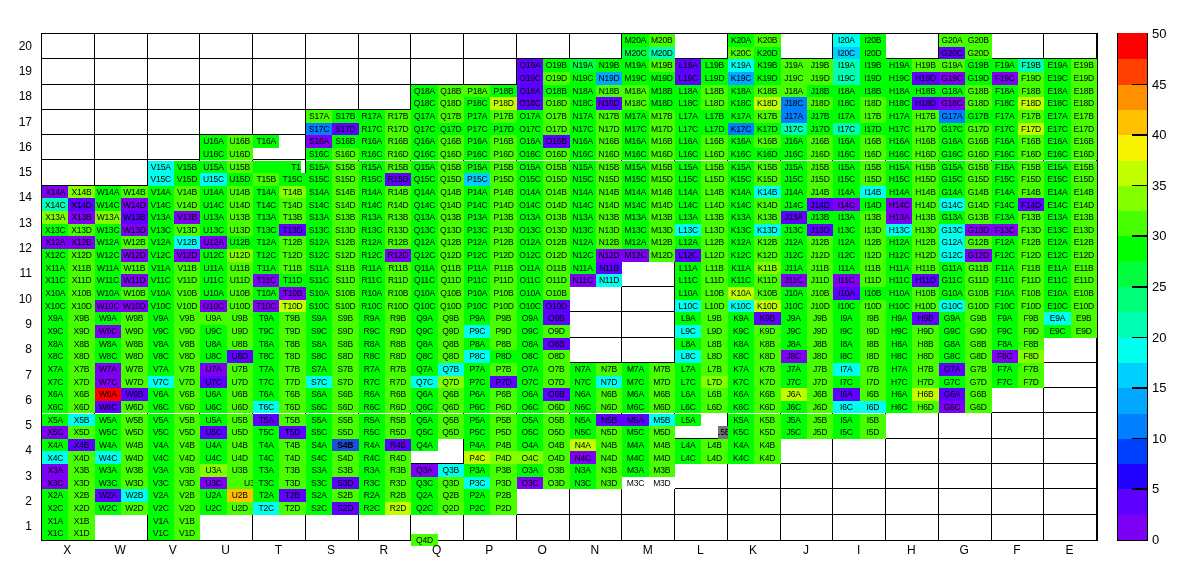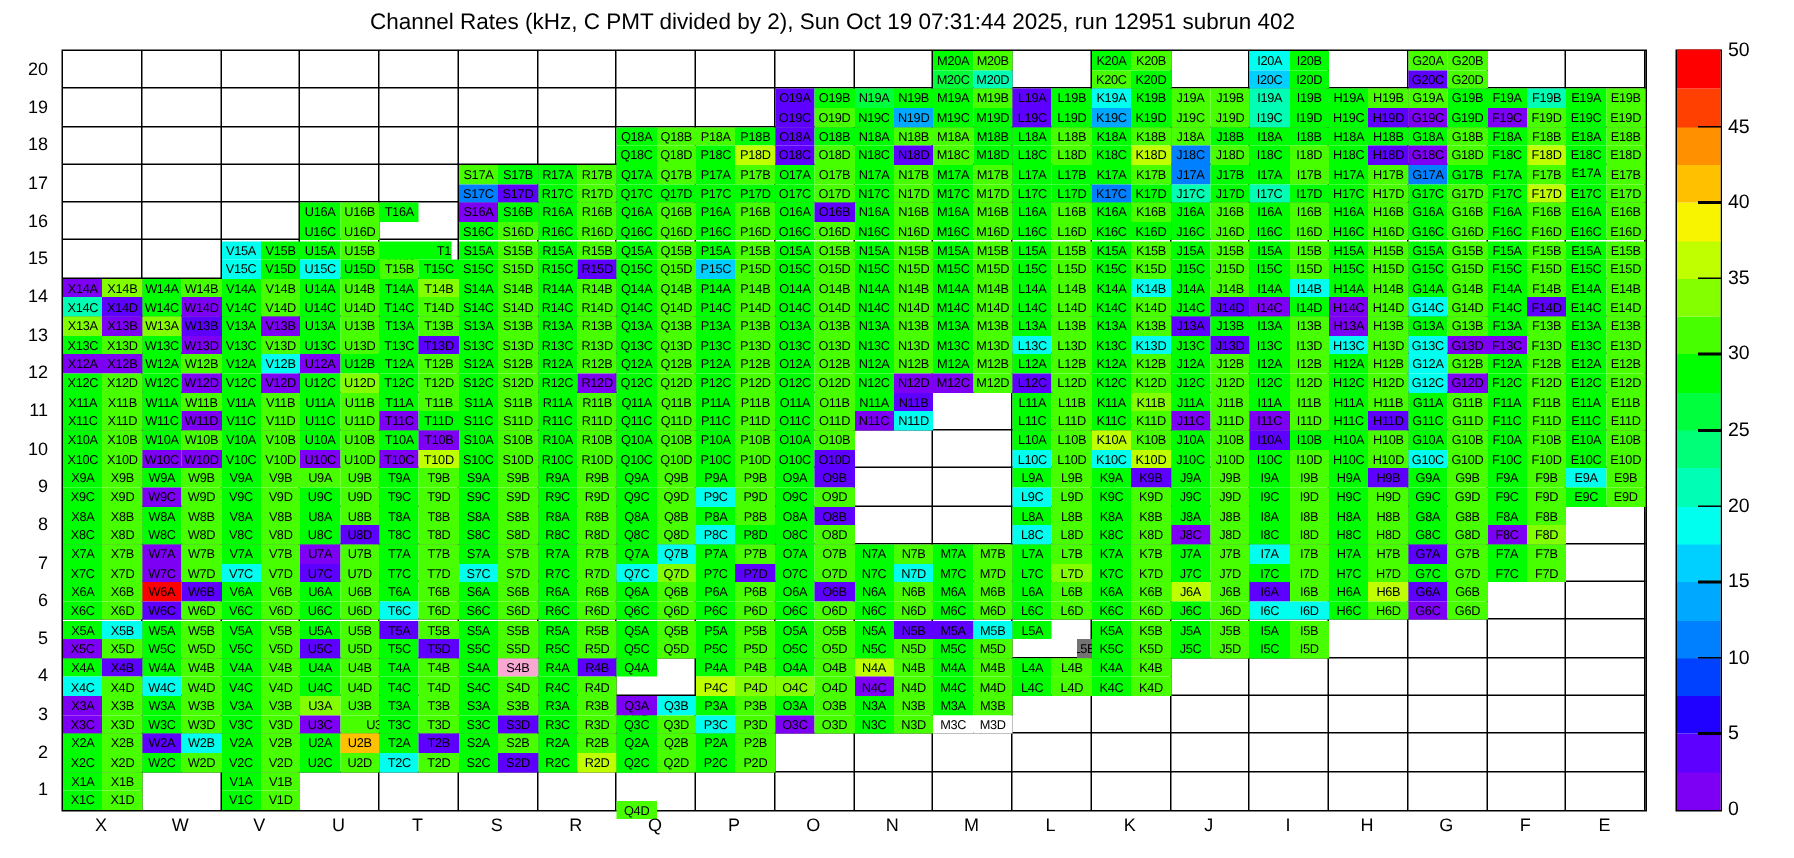--- a/index.html
+++ b/index.html
@@ -21,21 +21,20 @@
   .cband{position:absolute;left:0;width:100%;}
   #cbticks{position:absolute;left:1150px;top:33px;width:44px;height:508px;}
   .cbtick{position:absolute;left:2px;font-size:13px;color:#000;transform:translateY(-50%);}
   .cbmark{position:absolute;left:1132px;width:16px;height:1.5px;background:#000;}
 </style>
 </head>
 <body>
 
 <div id="root">
 
-  <div id="title">Channel Rates (kHz, C PMT divided by 2), Sun Oct 19 07:31:44 2025, run 12951 subrun 402</div>
 
   <div id="yaxis">
       <div class="ytick" style="top: 0px; height: 25.3px;">20</div>
       <div class="ytick" style="top: 25.3px; height: 25.3px;">19</div>
       <div class="ytick" style="top: 50.6px; height: 25.3px;">18</div>
       <div class="ytick" style="top: 75.9px; height: 25.3px;">17</div>
       <div class="ytick" style="top: 101.2px; height: 25.3px;">16</div>
       <div class="ytick" style="top: 126.5px; height: 25.3px;">15</div>
       <div class="ytick" style="top: 151.8px; height: 25.3px;">14</div>
       <div class="ytick" style="top: 177.1px; height: 25.3px;">13</div>
@@ -340,21 +339,21 @@
         <div class="sub" style="background: rgb(0, 255, 0); color: rgb(0, 0, 0);">G17C</div>
         <div class="sub" style="background: rgb(72, 255, 0); color: rgb(0, 0, 0);">G17D</div>
       </div>
       <div class="cell" style="left: 949.5px; top: 75.9px; width: 52.75px; height: 25.3px;">
         <div class="sub" style="background: rgb(0, 255, 0); color: rgb(0, 0, 0);">F17A</div>
         <div class="sub" style="background: rgb(72, 255, 0); color: rgb(0, 0, 0);">F17B</div>
         <div class="sub" style="background: rgb(0, 255, 0); color: rgb(0, 0, 0);">F17C</div>
         <div class="sub" style="background: rgb(192, 255, 0); color: rgb(0, 0, 0);">F17D</div>
       </div>
       <div class="cell" style="left: 1002.25px; top: 75.9px; width: 52.75px; height: 25.3px;">
-        <div class="sub" style="background: rgb(0, 255, 0); color: rgb(0, 0, 0); font-family: Liberation Mono, monospace;">E17A</div>
+        <div class="sub" style="background: rgb(0, 255, 0); color: rgb(0, 0, 0);">E17A</div>
         <div class="sub" style="background: rgb(72, 255, 0); color: rgb(0, 0, 0);">E17B</div>
         <div class="sub" style="background: rgb(0, 255, 0); color: rgb(0, 0, 0);">E17C</div>
         <div class="sub" style="background: rgb(72, 255, 0); color: rgb(0, 0, 0);">E17D</div>
       </div>
       <div class="cell" style="left: 158.25px; top: 101.2px; width: 52.75px; height: 25.3px;">
         <div class="sub" style="background: rgb(0, 255, 0); color: rgb(0, 0, 0);">U16A</div>
         <div class="sub" style="background: rgb(72, 255, 0); color: rgb(0, 0, 0);">U16B</div>
         <div class="sub" style="background: rgb(0, 255, 0); color: rgb(0, 0, 0);">U16C</div>
         <div class="sub" style="background: rgb(72, 255, 0); color: rgb(0, 0, 0);">U16D</div>
       </div>
@@ -1697,21 +1696,21 @@
         <div class="sub" style="background: rgb(72, 255, 0); color: rgb(0, 0, 0);">U4D</div>
       </div>
       <div class="cell" style="left: 211px; top: 404.8px; width: 52.75px; height: 25.3px;">
         <div class="sub" style="background: rgb(0, 255, 0); color: rgb(0, 0, 0);">T4A</div>
         <div class="sub" style="background: rgb(72, 255, 0); color: rgb(0, 0, 0);">T4B</div>
         <div class="sub" style="background: rgb(0, 255, 0); color: rgb(0, 0, 0);">T4C</div>
         <div class="sub" style="background: rgb(72, 255, 0); color: rgb(0, 0, 0);">T4D</div>
       </div>
       <div class="cell" style="left: 263.75px; top: 404.8px; width: 52.75px; height: 25.3px;">
         <div class="sub" style="background: rgb(0, 255, 0); color: rgb(0, 0, 0);">S4A</div>
-        <div class="sub" style="background: #f9a8d4; color: rgb(0, 0, 0);">S4B</div>
+        <div class="sub" style="background: #1d4ed8; color: rgb(0, 0, 0); font-weight: bold;">S4B</div>
         <div class="sub" style="background: rgb(0, 255, 0); color: rgb(0, 0, 0);">S4C</div>
         <div class="sub" style="background: rgb(72, 255, 0); color: rgb(0, 0, 0);">S4D</div>
       </div>
       <div class="cell" style="left: 316.5px; top: 404.8px; width: 52.75px; height: 25.3px;">
         <div class="sub" style="background: rgb(0, 255, 0); color: rgb(0, 0, 0);">R4A</div>
         <div class="sub" style="background: rgb(94, 0, 255); color: rgb(0, 0, 0);">R4B</div>
         <div class="sub" style="background: rgb(0, 255, 0); color: rgb(0, 0, 0);">R4C</div>
         <div class="sub" style="background: rgb(72, 255, 0); color: rgb(0, 0, 0);">R4D</div>
       </div>
       <div class="cell" style="left: 369.25px; top: 404.8px; width: 52.75px; height: 25.3px; gap: 19px;">

